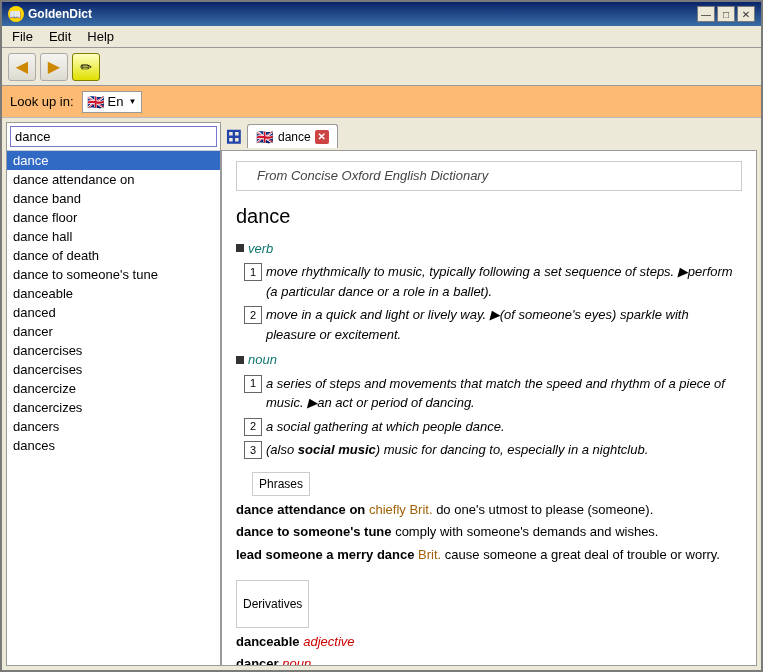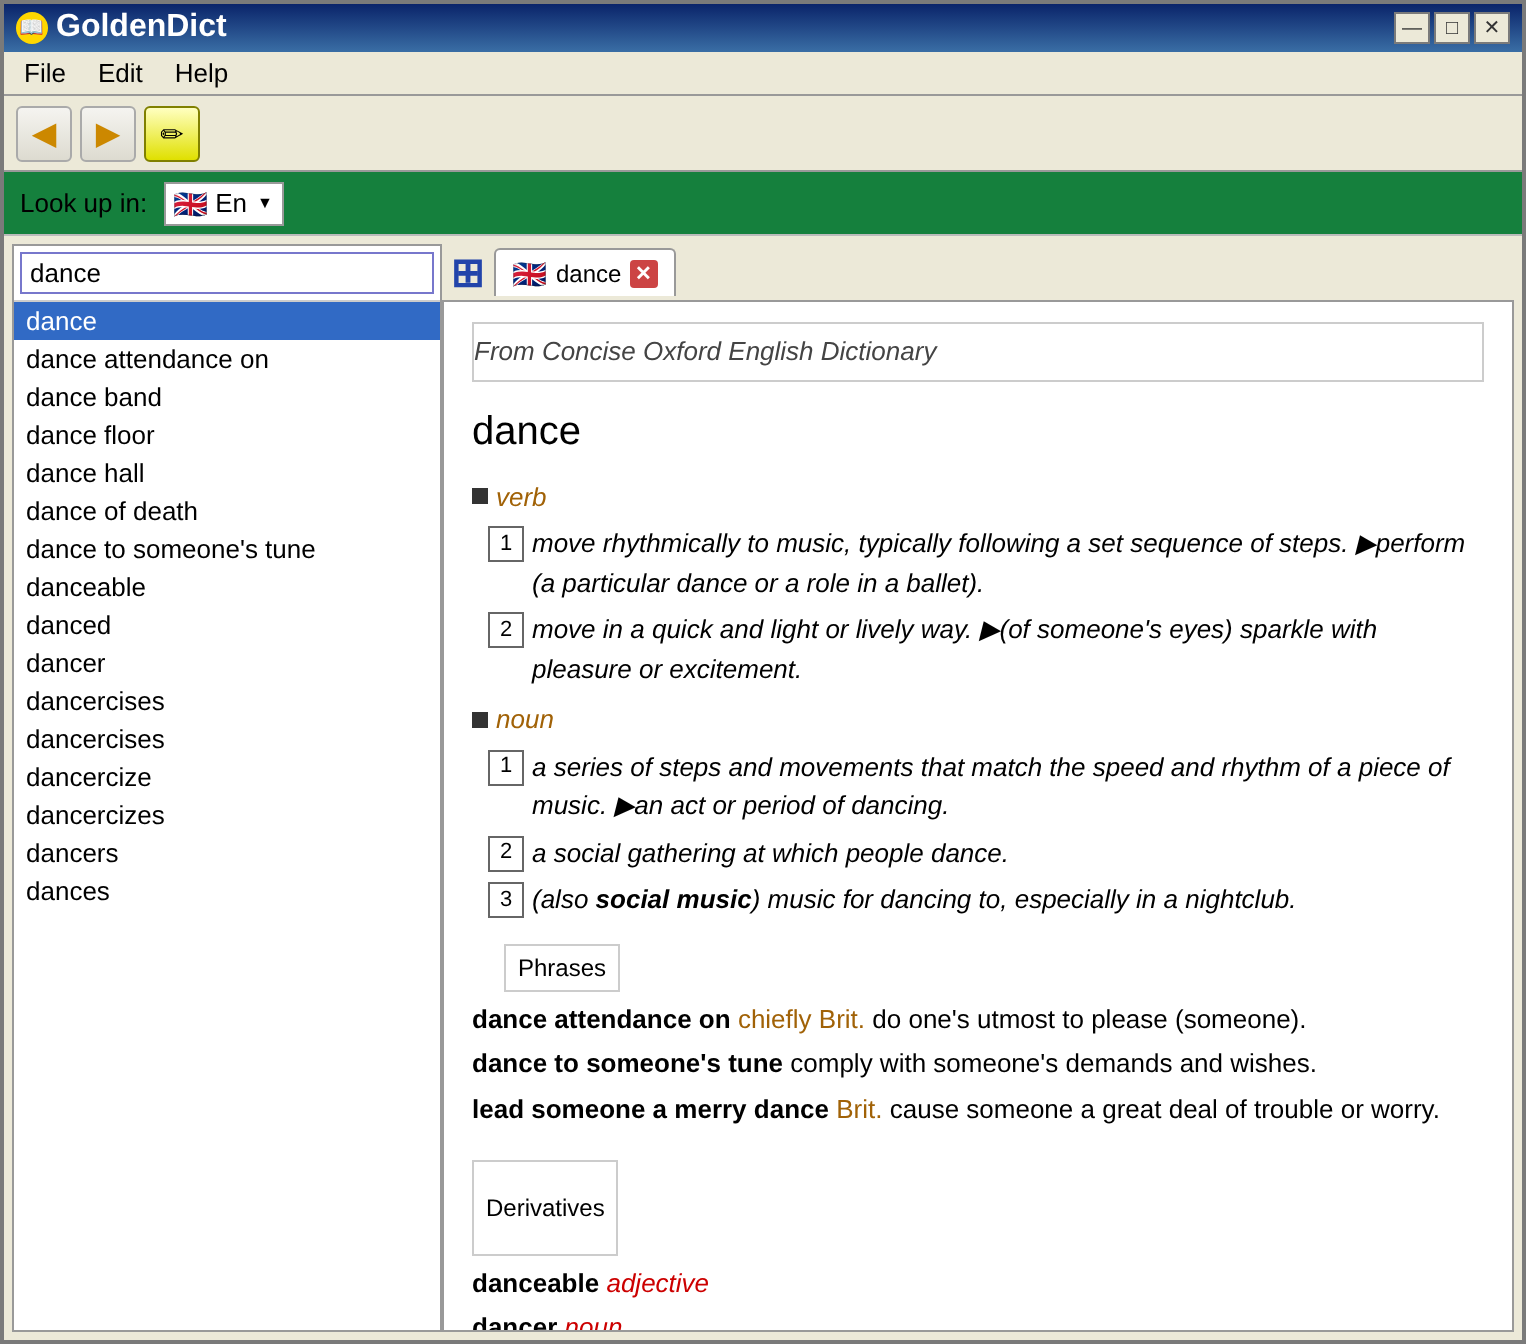--- a/index.html
+++ b/index.html
@@ -44,21 +44,21 @@
       height: 16px;
       background: #ffd700;
       border-radius: 50%;
       display: flex;
       align-items: center;
       justify-content: center;
       font-size: 10px;
     }
 
     .title-text {
-      font-size: 16px;
+      font-size: 12px;
       font-weight: bold;
     }
 
     .title-buttons {
       display: flex;
       gap: 2px;
     }
 
     .title-btn {
       width: 18px;
@@ -120,21 +120,21 @@
       font-size: 14px;
     }
 
     .tool-btn.active {
       background: linear-gradient(to bottom, #ffffc0, #e0e000);
       border-color: #808000;
     }
 
     
     .lookup-bar {
-      background: #15803d;
+      background: #fdba74;
       padding: 4px 8px;
       display: flex;
       align-items: center;
       gap: 8px;
       height: 32px;
       border-bottom: 1px solid #bbb;
       flex-shrink: 0;
     }
 
     .lookup-label {
@@ -292,21 +292,21 @@
       overflow-y: auto;
       background: white;
       border: 1px solid #999;
       padding: 10px 14px;
       font-size: 13px;
       line-height: 1.5;
     }
 
     .dict-source {
       border: 1px solid #ccc;
-      padding: 4px 0;
+      padding: 4px 20px;
       margin-bottom: 10px;
       font-style: italic;
       color: #444;
       font-size: 13px;
     }
 
     .headword {
       font-size: 20px;
       font-weight: normal;
       margin-bottom: 8px;
@@ -322,21 +322,21 @@
 
     .pos-square {
       width: 8px;
       height: 8px;
       background: #333;
       flex-shrink: 0;
     }
 
     .pos-text {
       font-style: italic;
-      color: #a16207;
+      color: #0f766e;
     }
 
     .def-list {
       list-style: none;
       margin-left: 8px;
     }
 
     .def-item {
       margin-bottom: 4px;
       display: flex;

